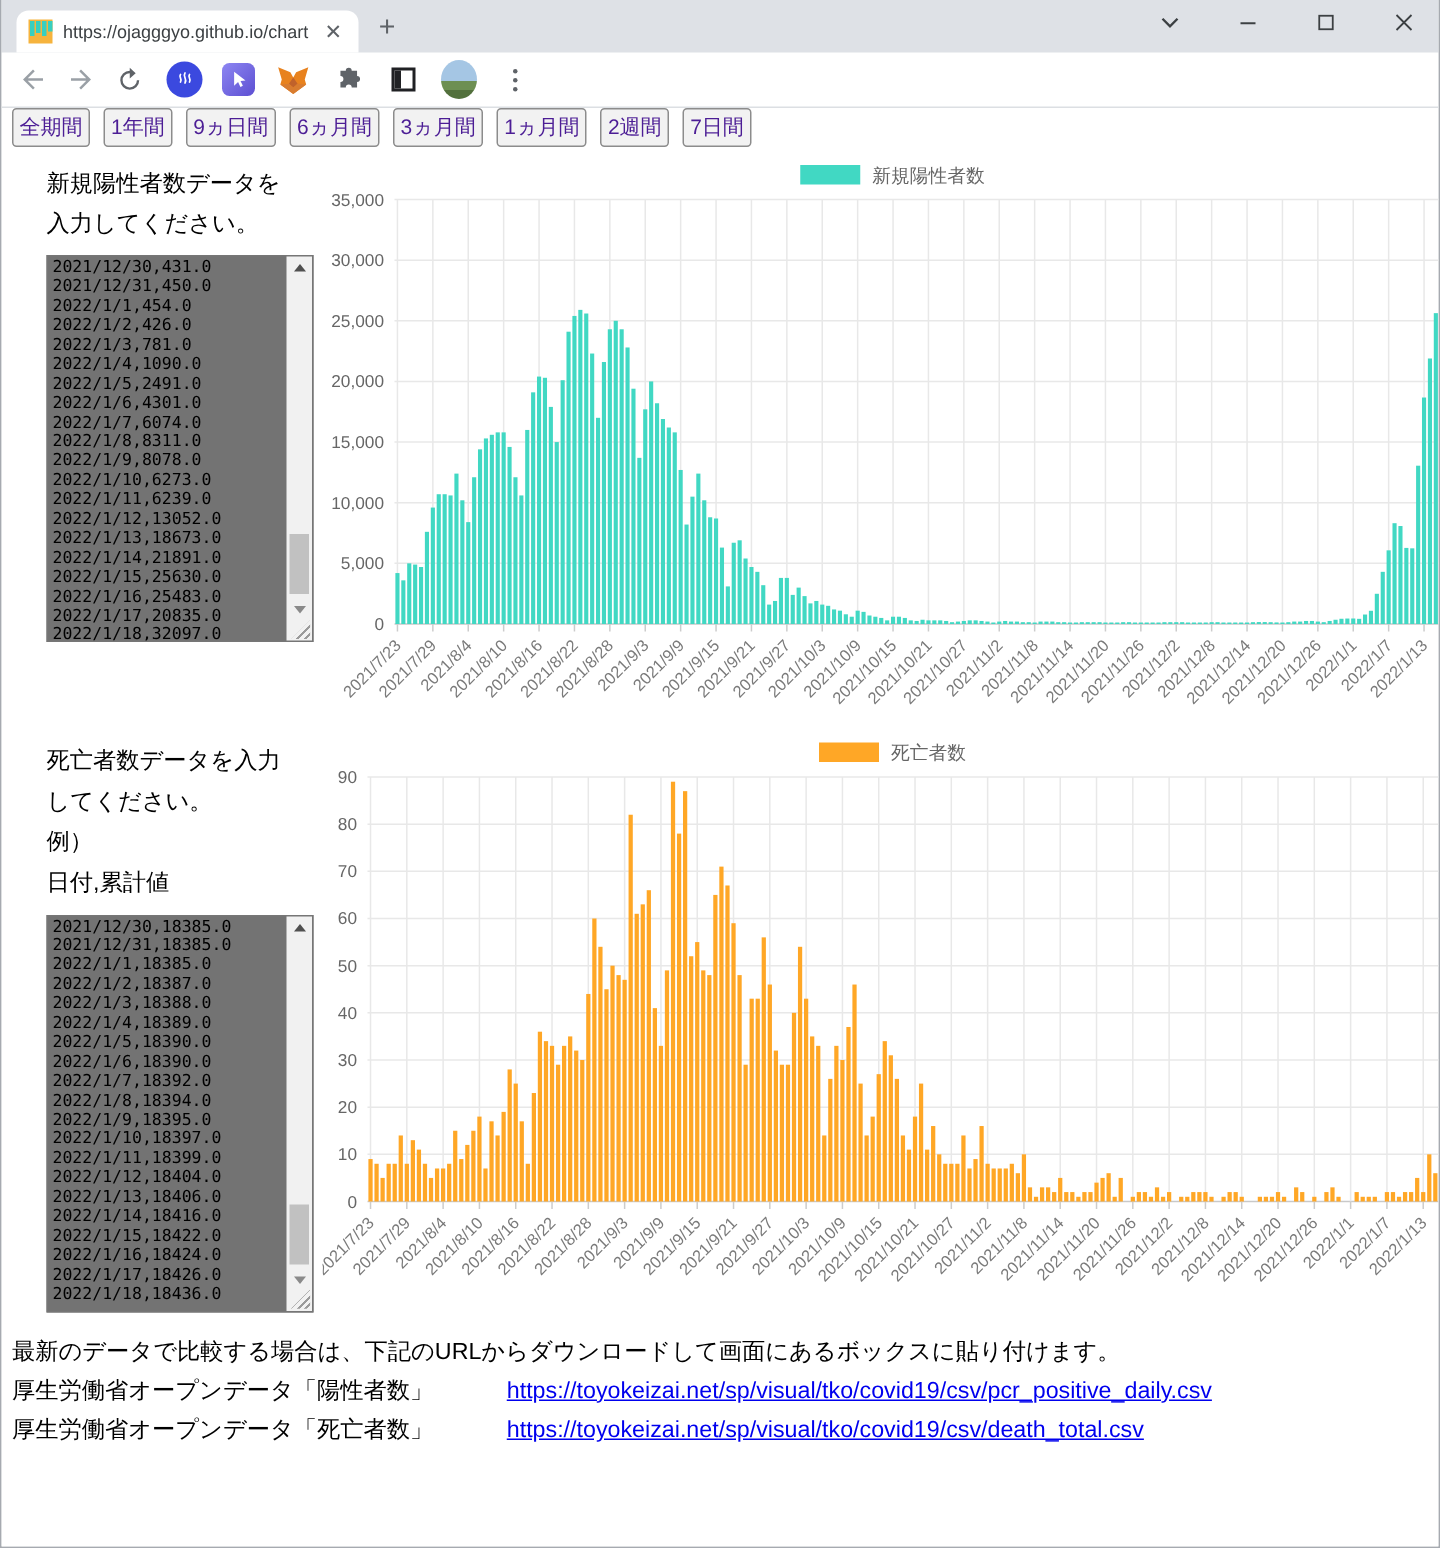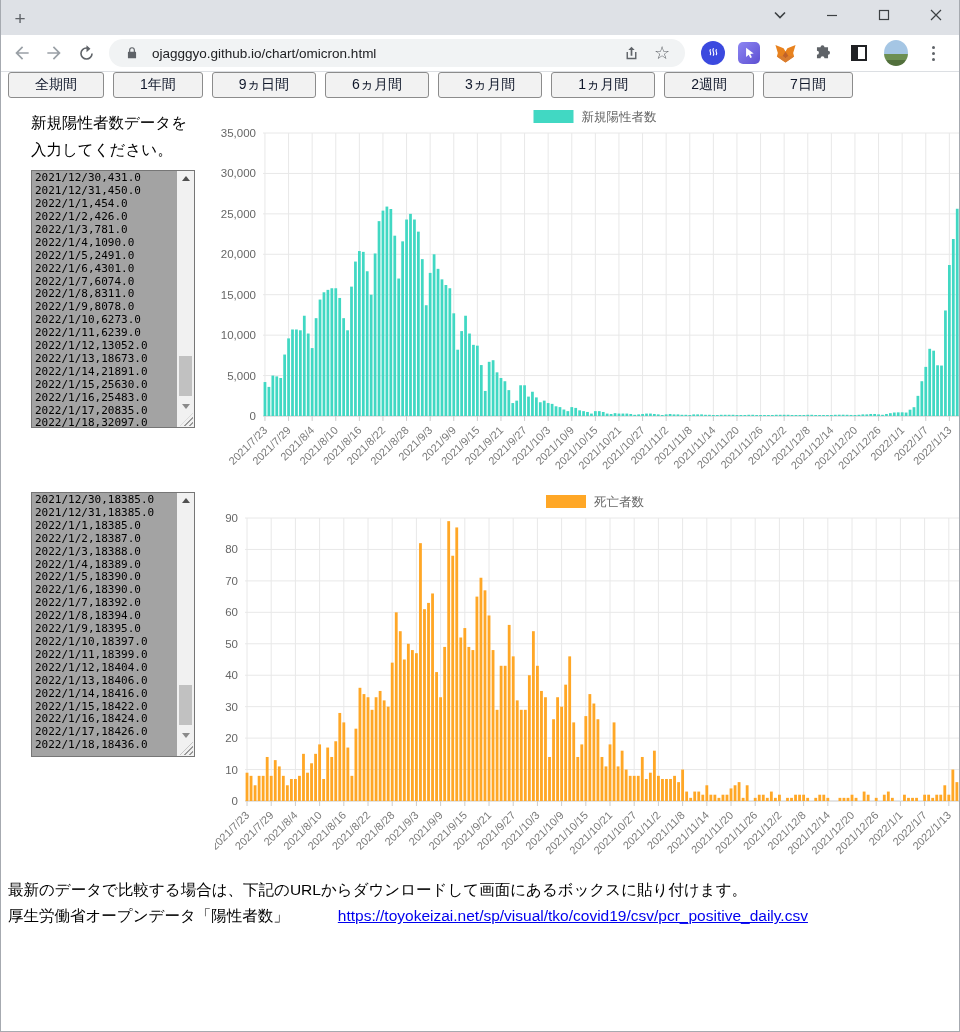--- a/index.html
+++ b/index.html
@@ -35,27 +35,27 @@
     display:flex;align-items:center;justify-content:center;}
   .bwsq{width:16px;height:16px;border:2px solid #202124;box-sizing:border-box;background:linear-gradient(90deg,#202124 0 38%,#fff 38%);}
   .avatar{width:26px;height:26px;border-radius:50%;background:linear-gradient(180deg,#a5c6e4 0 54%,#6d8f52 54% 78%,#52703c 78%);}
   .dots{display:flex;flex-direction:column;gap:3px;}
   .dots i{width:3px;height:3px;border-radius:50%;background:#5f6368;display:block;}
 
   
   .content{flex:1;padding:0 7px;overflow:hidden;background:#fff;}
   h1{font-size:34px;font-weight:400;margin:11px 0 10px;color:#111;letter-spacing:0;}
   .btn-row{display:flex;gap:9px;margin-bottom:9px;}
-  .btn-row button{font-size:14px;padding:3px 26px;background:#f2f2f2;border:1px solid #8c8c8c;border-radius:3px;
-    color:#0f172a;font-family:inherit;}
+  .btn-row button{font-size:14px;padding:3px 4px;background:#f2f2f2;border:1px solid #8c8c8c;border-radius:3px;
+    color:#4c1d95;font-family:inherit;}
   .row{display:flex;align-items:flex-start;}
   .row2{margin-top:14px;}
   .leftcol{width:184px;flex:0 0 auto;padding-left:23px;}
   .lbl{font-size:15.5px;line-height:1.75;white-space:pre-line;margin:2px 0 7px;color:#000;}
-  .ta-wrap{position:relative;width:164px;border:1px solid #767676;background:#a3a3a3;box-sizing:border-box;}
+  .ta-wrap{position:relative;width:178px;border:1px solid #767676;background:#737373;box-sizing:border-box;}
   .ta1{height:258px;}
   .ta2{height:265px;}
   .ta-text{margin:0;font-family:"DejaVu Sans Mono","Liberation Mono",monospace;font-size:11px;line-height:12.9px;
     padding:1px 3px;overflow:hidden;height:100%;box-sizing:border-box;color:#000;}
   .sb{position:absolute;top:0;right:0;width:17px;bottom:0;background:#f1f1f1;display:flex;flex-direction:column;}
   .sb-btn{height:15px;display:flex;align-items:center;justify-content:center;flex:0 0 auto;}
   .arr-up{width:0;height:0;border-left:4px solid transparent;border-right:4px solid transparent;border-bottom:5px solid #505050;}
   .arr-dn{width:0;height:0;border-left:4px solid transparent;border-right:4px solid transparent;border-top:5px solid #8a8a8a;}
   .sb-track{flex:1;position:relative;}
   .sb-thumb{position:absolute;left:2px;right:2px;bottom:3px;height:40px;background:#c1c1c1;}
@@ -68,20 +68,30 @@
 
   .footer{font-size:15.5px;line-height:1.7;margin-top:14px;color:#000;}
   .footer a{color:#0000ee;text-decoration:underline;margin-left:14px;cursor:pointer;padding-left:35px;}
 </style>
 </head>
 <body>
 
 <div class="window">
 
   <div class="tabstrip">
+    <div class="tab">
+      <span class="favicon">
+          <i style="height:10px"></i>
+          <i style="height:8px"></i>
+          <i style="height:10px"></i>
+          <i style="height:7px"></i>
+        </span>
+      <span class="tab-title">https://ojagggyo.github.io/chart</span>
+      <span class="tab-close">✕</span>
+    </div>
     <div class="newtab">+</div>
     <div class="win-controls">
       <span class="wc">
         <svg width="12" height="8" viewBox="0 0 12 8">
             <polyline points="1,1.5 6,6.5 11,1.5" fill="none" stroke="#3c4043" stroke-width="1.6"></polyline>
           </svg>
       </span>
       <span class="wc">
         <svg width="12" height="12" viewBox="0 0 12 12">
             <line x1="1" y1="6.5" x2="11" y2="6.5" stroke="#3c4043" stroke-width="1.2"></line>
@@ -109,35 +119,20 @@
     <span class="nav-btn">
       <svg width="20" height="20" viewBox="0 0 24 24">
           <path d="M4 11h12.2l-5.6-5.6L12 4l8 8-8 8-1.4-1.4 5.6-5.6H4z" fill="#9aa0a6"></path>
         </svg>
     </span>
     <span class="nav-btn">
       <svg width="19" height="19" viewBox="0 0 24 24">
           <path d="M12 6a6 6 0 1 0 6 6h2a8 8 0 1 1-8-8V1.5L17 6l-5 4.5z" fill="#5f6368"></path>
         </svg>
     </span>
-    <div class="omnibox">
-      <span class="pill-icon">
-        <svg width="14" height="14" viewBox="0 0 24 24">
-            <path d="M7 10V7a5 5 0 0 1 10 0v3h1a1 1 0 0 1 1 1v9a1 1 0 0 1-1 1H6a1 1 0 0 1-1-1v-9a1 1 0 0 1 1-1h1zm2 0h6V7a3 3 0 0 0-6 0v3z" fill="#5f6368"></path>
-          </svg>
-      </span>
-      <span class="url">ojagggyo.github.io/chart/omicron.html</span>
-      <span class="pill-icon">
-        <svg width="17" height="17" viewBox="0 0 24 24" fill="#5f6368">
-            <path d="M12 2.5L16.5 7h-3.3v8h-2.4V7H7.5z"></path>
-            <path d="M5 10v10h14V10h-2v8H7v-8z"></path>
-          </svg>
-      </span>
-      <span class="pill-icon" style="font-size:18px;color:#5f6368;">☆</span>
-    </div>
     <div class="ext-icons">
       <span class="ext steem">
         <svg width="16" height="16" viewBox="0 0 24 24" fill="none" stroke="#fff" stroke-width="1.7" stroke-linecap="round">
             <path d="M8 7c-2.2 3 2.2 4 0 7.5"></path>
             <path d="M12.5 5.5c-2.7 3.8 2.7 5.4 0 10"></path>
             <path d="M17 7c-2.2 3 2.2 4 0 7.5"></path>
           </svg>
       </span>
       <span class="ext purple">
         <svg width="14" height="14" viewBox="0 0 24 24">
@@ -514,20 +509,24 @@
             <rect x="748.7233333333334" y="140.53414285714285" width="2.753333333333333" height="168.46585714285715" fill="#41d8c3"></rect>
             <rect x="752.6566666666666" y="49.47282857142858" width="2.753333333333333" height="259.5271714285714" fill="#41d8c3"></rect>
             <rect x="318.5" y="3" width="40" height="13" fill="#41d8c3"></rect>
             <text x="366.5" y="14" font-size="12.5" fill="#666">新規陽性者数</text>
           </svg>
         </div>
     </div>
 
     <div class="row row2">
       <div class="leftcol">
+        <div class="lbl">死亡者数データを入力
+してください。
+例）
+日付,累計値</div>
         <div class="ta-wrap ta2">
           <pre class="ta-text">2021/12/30,18385.0
 2021/12/31,18385.0
 2022/1/1,18385.0
 2022/1/2,18387.0
 2022/1/3,18388.0
 2022/1/4,18389.0
 2022/1/5,18390.0
 2022/1/6,18390.0
 2022/1/7,18392.0
@@ -843,15 +842,18 @@
             <text x="379" y="14" font-size="12.5" fill="#666">死亡者数</text>
           </svg>
         </div>
     </div>
 
     <div class="footer">
       <div>最新のデータで比較する場合は、下記のURLからダウンロードして画面にあるボックスに貼り付けます。</div>
       <div>
         <span>厚生労働省オープンデータ「陽性者数」</span><a>https://toyokeizai.net/sp/visual/tko/covid19/csv/pcr_positive_daily.csv</a>
       </div>
+      <div>
+        <span>厚生労働省オープンデータ「死亡者数」</span><a>https://toyokeizai.net/sp/visual/tko/covid19/csv/death_total.csv</a>
+      </div>
     </div>
   </div>
 </div>
 
 </body></html>

